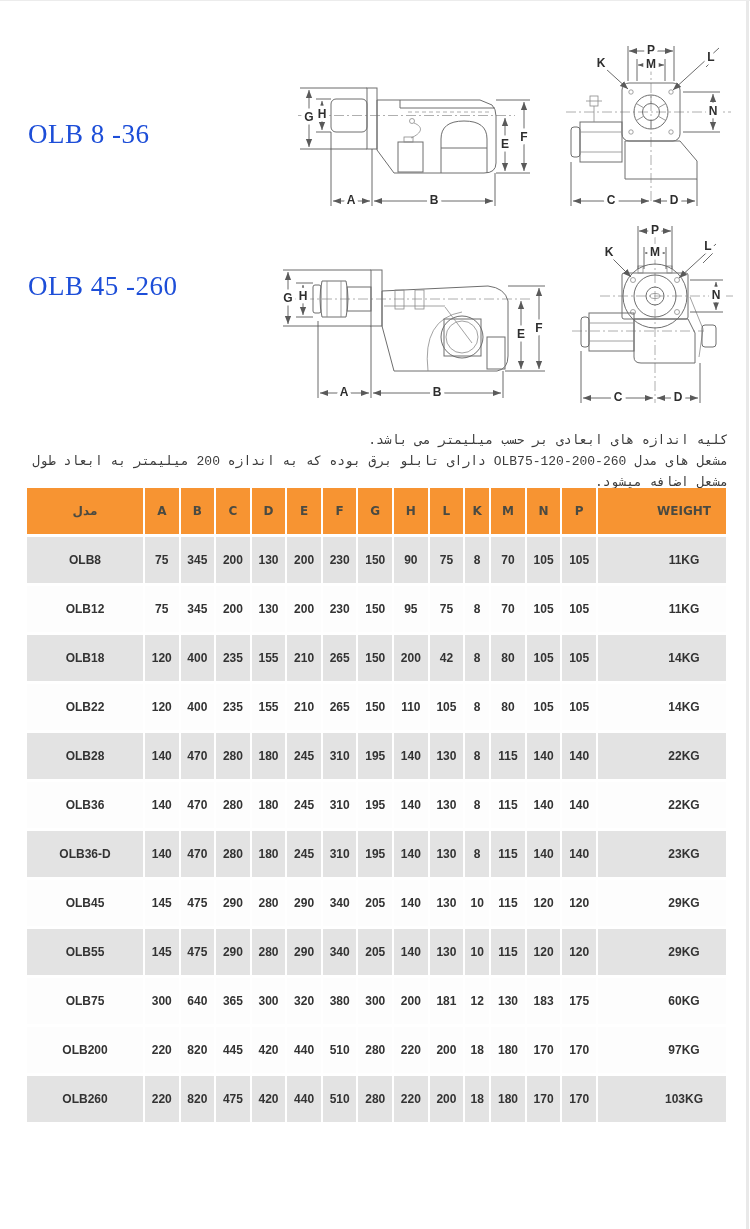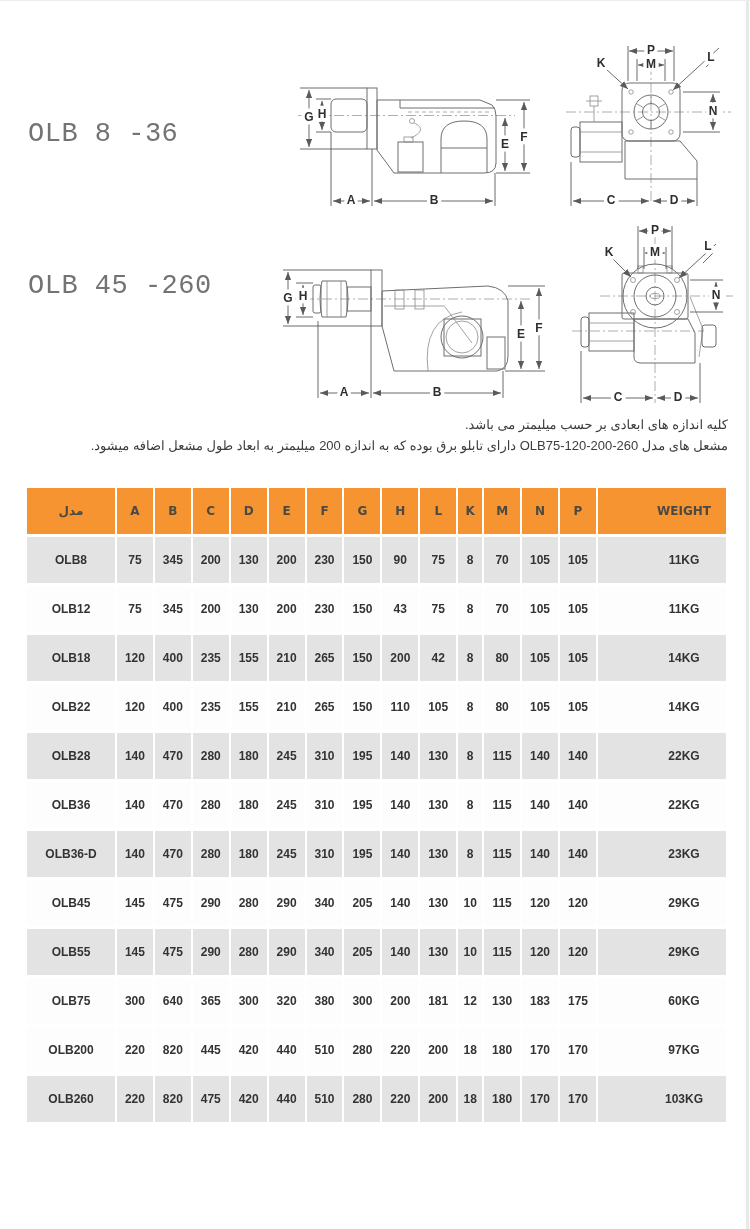--- a/index.html
+++ b/index.html
@@ -6,50 +6,50 @@
   .page {
     position:relative; width:750px; height:1229px; margin:0 auto;
     background:#ffffff; border-top:1px solid #ececec;
     font-family:"Liberation Sans", sans-serif; overflow:hidden;
   }
   .page::after{
     content:""; position:absolute; right:1px; top:0; width:3px; height:100%;
     background:#e9e9e9;
   }
   .model-title{
-    position:absolute; left:28px; font-size:27px; color:#737373;
-    letter-spacing:0.5px; font-family:Liberation Mono, monospace;
+    position:absolute; left:28px; font-size:27px; color:#1d4ed8;
+    letter-spacing:0.5px; font-family:Liberation Serif, serif;
   }
   .t1{ top:118px; }
   .t2{ top:270px; }
   .drawings{ position:absolute; left:0; top:0; }
 
   .notes{
-    position:absolute; top:413px; right:22px; width:700px;
+    position:absolute; top:429px; right:22px; width:700px;
     direction:rtl; text-align:right;
-    font-family:Liberation Sans, sans-serif;
+    font-family:Liberation Mono, monospace;
     font-size:13px; color:#3c3c3c; line-height:21px;
   }
 
   table.dims{
     position:absolute; left:25px; top:484px; width:703px;
     border-collapse:separate; border-spacing:2px 3px;
     table-layout:fixed;
   }
   table.dims th{
     background:#F79432; color:#4a4a42; font-size:12px; font-weight:bold;
     height:46px; text-align:center; padding:0;
     font-family:"DejaVu Sans", sans-serif;
   }
   table.dims td{
     background:#fdfdfd; color:#333; font-size:12px; font-weight:bold;
     height:46px; text-align:center; padding:0;
   }
   table.dims tr.alt td{ background:#e3e3e3; }
-  table.dims th:first-child, table.dims td:first-child{ width:88px; }
+  table.dims th:first-child, table.dims td:first-child{ width:116px; }
   table.dims th:nth-child(11), table.dims td:nth-child(11){ width:24px; }
   table.dims th:last-child, table.dims td:last-child{ width:84px;padding-left:44px; }
 
   
   .ln { stroke:#6e6e6e; stroke-width:1; fill:none; }
   .ln2{ stroke:#8a8a8a; stroke-width:0.8; fill:none; }
   .dim{ stroke:#5a5a5a; stroke-width:0.9; fill:none; }
   .cl { stroke:#9a9a9a; stroke-width:0.8; fill:none; stroke-dasharray:10 3 2 3; }
   .dsh{ stroke:#9a9a9a; stroke-width:0.8; fill:none; stroke-dasharray:4 3; }
   .lbl{
@@ -301,21 +301,21 @@
         </tr>
         <tr>
           <td>OLB12</td>
           <td>75</td>
           <td>345</td>
           <td>200</td>
           <td>130</td>
           <td>200</td>
           <td>230</td>
           <td>150</td>
-          <td>43</td>
+          <td>95</td>
           <td>75</td>
           <td>8</td>
           <td>70</td>
           <td>105</td>
           <td>105</td>
           <td>11KG</td>
         </tr>
         <tr class="alt">
           <td>OLB18</td>
           <td>120</td>

